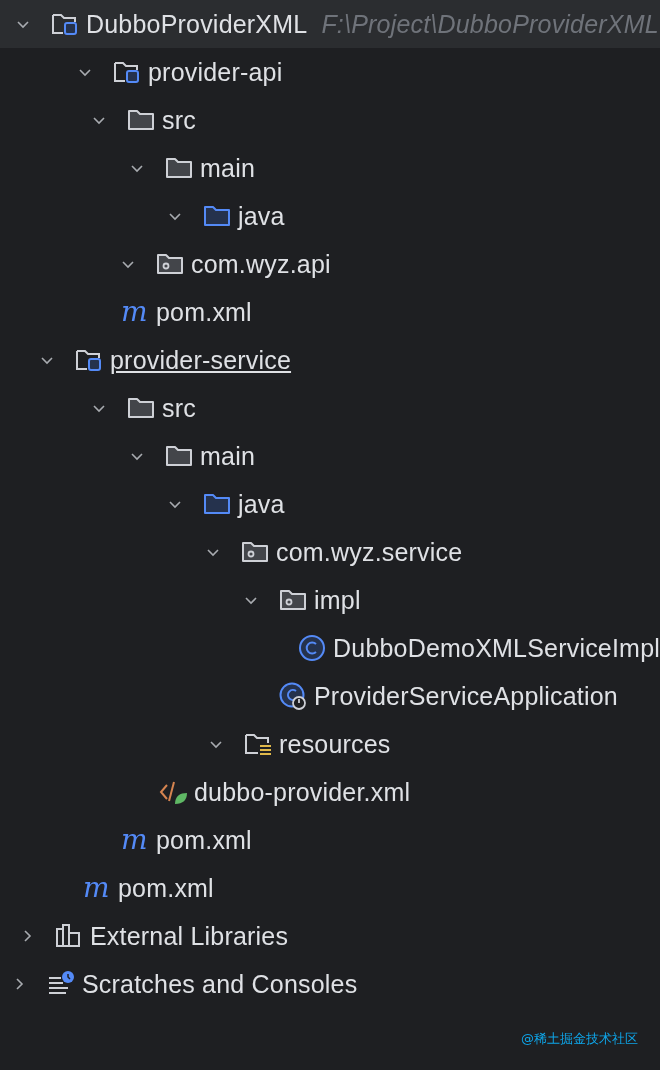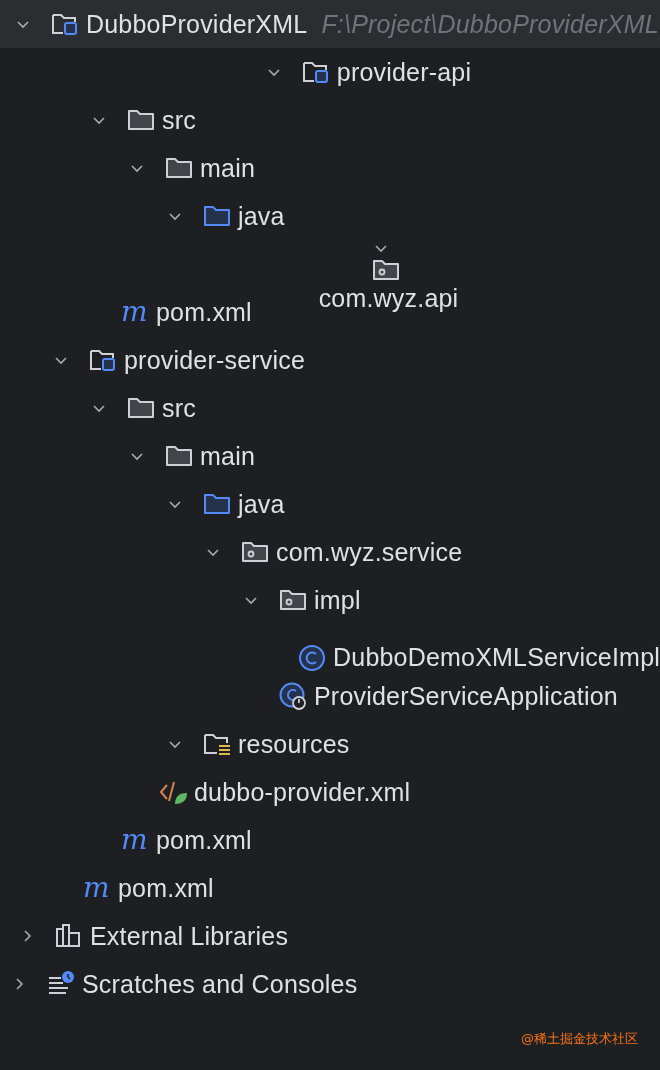--- a/index.html
+++ b/index.html
@@ -20,21 +20,21 @@
     content:""; position:absolute; left:0; right:0; bottom:0; height:2px; background:#2b2d30;
   }
   .chev { width:22px; height:22px; display:inline-flex; align-items:center; justify-content:center; margin-right:16px; }
   .chev svg { width:16px; height:16px; }
   .nochev { width:22px; margin-right:16px; display:inline-block; }
   .ico { width:30px; height:28px; display:inline-flex; align-items:center; justify-content:center; margin-right:6px; }
   .ico svg { width:30px; height:28px; overflow:visible; }
   .label { color:#dfe1e5; }
   .path { color:#6f737a; margin-left:14px;font-style:italic; }
   .watermark {
-    position:absolute; right:22px; bottom:22px; font-size:13px; color:#f97316;
+    position:absolute; right:22px; bottom:22px; font-size:13px; color:#0ea5e9;
     font-family:"DejaVu Sans", sans-serif;
   }
 </style>
 </head>
 <body>
 
 <div class="tree">
 
   <div class="row selected" style="padding-left:12px;">
     <span class="chev">
@@ -46,21 +46,21 @@
         <svg viewBox="0 0 30 28">
           <path d="M3 5 H11 L14 8 H25 V12" fill="none" stroke="#ced0d6" stroke-width="2"></path>
           <path d="M3 5 V23 H13" fill="none" stroke="#ced0d6" stroke-width="2"></path>
           <rect x="15" y="13" width="11" height="11" rx="2" fill="#25324d" stroke="#548af7" stroke-width="2"></rect>
         </svg>
       </span>
     <span class="label">DubboProviderXML</span>
     <span class="path">F:\Project\DubboProviderXML</span>
   </div>
 
-  <div class="row" style="padding-left:74px;justify-content:center;">
+  <div class="row" style="padding-left:74px;">
     <span class="chev">
         <svg viewBox="0 0 16 16">
           <path d="M3 6 L8 11 L13 6" fill="none" stroke="#a8abb0" stroke-width="1.6"></path>
         </svg>
       </span>
     <span class="ico">
         <svg viewBox="0 0 30 28">
           <path d="M3 5 H11 L14 8 H25 V12" fill="none" stroke="#ced0d6" stroke-width="2"></path>
           <path d="M3 5 V23 H13" fill="none" stroke="#ced0d6" stroke-width="2"></path>
           <rect x="15" y="13" width="11" height="11" rx="2" fill="#25324d" stroke="#548af7" stroke-width="2"></rect>
@@ -104,21 +104,21 @@
         </svg>
       </span>
     <span class="ico">
         <svg viewBox="0 0 30 28">
           <path d="M3 5 H11 L14 8 H27 V23 H3 Z" fill="#25324d" stroke="#548af7" stroke-width="2" stroke-linejoin="round"></path>
         </svg>
       </span>
     <span class="label">java</span>
   </div>
 
-  <div class="row" style="padding-left:117px;flex-direction:column;">
+  <div class="row" style="padding-left:117px;">
     <span class="chev">
         <svg viewBox="0 0 16 16">
           <path d="M3 6 L8 11 L13 6" fill="none" stroke="#a8abb0" stroke-width="1.6"></path>
         </svg>
       </span>
     <span class="ico">
         <svg viewBox="0 0 30 28">
           <path d="M3 5 H11 L14 8 H27 V23 H3 Z" fill="#43454a" stroke="#ced0d6" stroke-width="2" stroke-linejoin="round"></path>
           <circle cx="11" cy="16" r="2.5" fill="none" stroke="#ced0d6" stroke-width="1.8"></circle>
         </svg>
@@ -130,21 +130,21 @@
   <div class="row" style="padding-left:82px;">
     <span class="nochev"></span>
     <span class="ico">
         <svg viewBox="0 0 30 28">
           <text x="1" y="23" font-family="DejaVu Serif, serif" font-style="italic" font-size="28" fill="#548af7">m</text>
         </svg>
       </span>
     <span class="label">pom.xml</span>
   </div>
 
-  <div class="row" style="padding-left:50px;">
+  <div class="row" style="padding-left:36px;text-decoration:underline;">
     <span class="chev">
         <svg viewBox="0 0 16 16">
           <path d="M3 6 L8 11 L13 6" fill="none" stroke="#a8abb0" stroke-width="1.6"></path>
         </svg>
       </span>
     <span class="ico">
         <svg viewBox="0 0 30 28">
           <path d="M3 5 H11 L14 8 H25 V12" fill="none" stroke="#ced0d6" stroke-width="2"></path>
           <path d="M3 5 V23 H13" fill="none" stroke="#ced0d6" stroke-width="2"></path>
           <rect x="15" y="13" width="11" height="11" rx="2" fill="#25324d" stroke="#548af7" stroke-width="2"></rect>
@@ -218,21 +218,21 @@
       </span>
     <span class="ico">
         <svg viewBox="0 0 30 28">
           <path d="M3 5 H11 L14 8 H27 V23 H3 Z" fill="#43454a" stroke="#ced0d6" stroke-width="2" stroke-linejoin="round"></path>
           <circle cx="11" cy="16" r="2.5" fill="none" stroke="#ced0d6" stroke-width="1.8"></circle>
         </svg>
       </span>
     <span class="label">impl</span>
   </div>
 
-  <div class="row" style="padding-left:278px;align-items:flex-end;">
+  <div class="row" style="padding-left:278px;">
     <span class="nochev"></span>
     <span class="ico">
         <svg viewBox="0 0 30 28">
           <circle cx="15" cy="14" r="12" fill="#25324d" stroke="#548af7" stroke-width="2"></circle>
           <path d="M19 10 A5.5 5.5 0 1 0 19 18" fill="none" stroke="#548af7" stroke-width="2"></path>
         </svg>
       </span>
     <span class="label">DubboDemoXMLServiceImpl</span>
   </div>
 
@@ -242,21 +242,21 @@
         <svg viewBox="0 0 30 28">
           <circle cx="14" cy="13" r="11.5" fill="#25324d" stroke="#548af7" stroke-width="2"></circle>
           <path d="M18 9 A5 5 0 1 0 18 17" fill="none" stroke="#548af7" stroke-width="2"></path>
           <circle cx="21" cy="21" r="6" fill="#1e1f22" stroke="#ced0d6" stroke-width="1.8"></circle>
           <path d="M21 17 V21" stroke="#ced0d6" stroke-width="1.8"></path>
         </svg>
       </span>
     <span class="label">ProviderServiceApplication</span>
   </div>
 
-  <div class="row" style="padding-left:164px;">
+  <div class="row" style="padding-left:164px;margin-left:41px;">
     <span class="chev">
         <svg viewBox="0 0 16 16">
           <path d="M3 6 L8 11 L13 6" fill="none" stroke="#a8abb0" stroke-width="1.6"></path>
         </svg>
       </span>
     <span class="ico">
         <svg viewBox="0 0 30 28">
           <path d="M3 5 H11 L14 8 H25 V13" fill="none" stroke="#ced0d6" stroke-width="2"></path>
           <path d="M3 5 V23 H15" fill="none" stroke="#ced0d6" stroke-width="2"></path>
           <path d="M17 16 H28 M17 20 H28 M17 24 H28" stroke="#e0b94b" stroke-width="2.2"></path>

